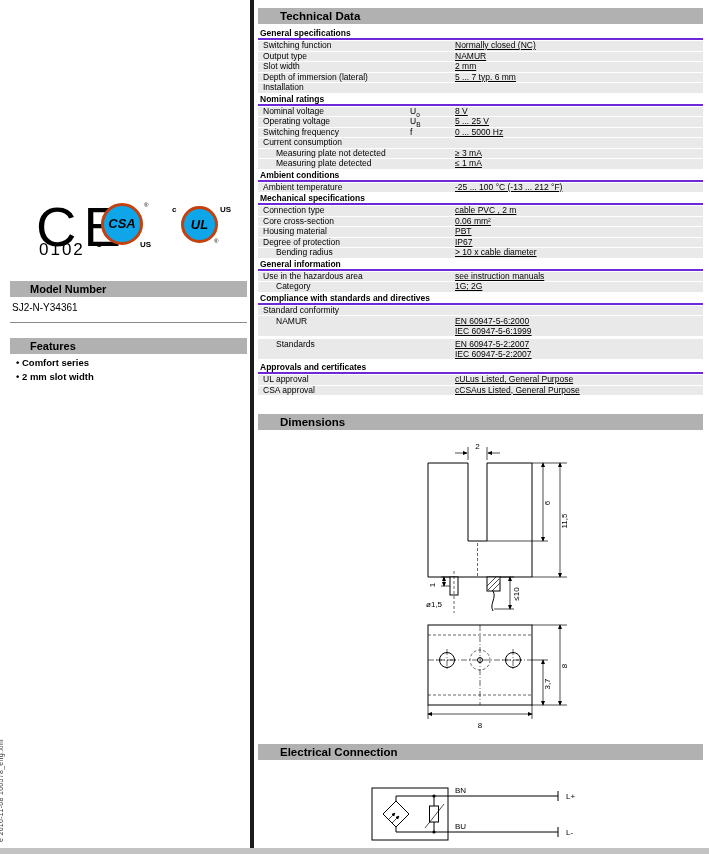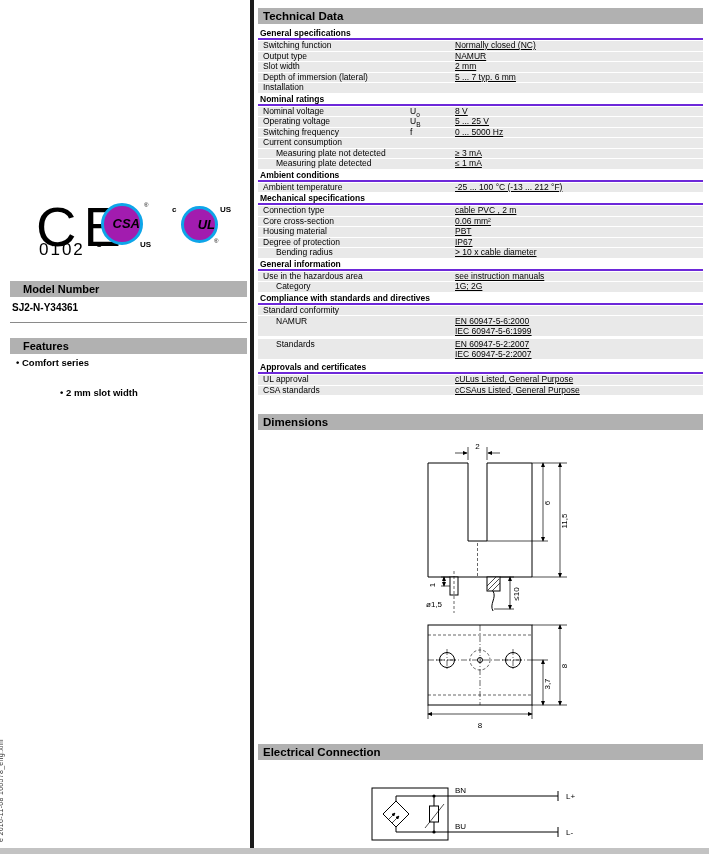--- a/index.html
+++ b/index.html
@@ -9,41 +9,41 @@
 
   
   .vbar { position:absolute; left:250px; top:0; width:4px; height:848px; background:#1b1b1b; }
   .footer-strip { position:absolute; left:0; bottom:0; width:709px; height:6px; background:#c3c3c3; }
   .vtext { position:absolute; left:4px; bottom:12px; transform-origin:0 100%; transform:rotate(-90deg);
            font-size:7px; color:#333; white-space:nowrap; letter-spacing:0.3px; }
 
   
   .ce { position:absolute; left:36px; top:194px; font-size:56px; letter-spacing:7px; font-weight:400; }
   .ce-num { position:absolute; left:39px; top:240px; font-size:17px; letter-spacing:2px; }
-  .logo-circle { position:absolute; border:3px solid #0ea5e9; border-radius:50%; text-align:right; background:#a21caf; }
+  .logo-circle { position:absolute; border:3px solid #c2410c; border-radius:50%; text-align:center; background:#0ea5e9; }
   .csa { left:101px; top:203px; width:42px; height:42px; }
   .csa .mono { font-size:13px; font-weight:bold; font-style:italic; line-height:36px; }
   .ul { left:181px; top:206px; width:37px; height:37px; }
   .ul .mono { font-size:13px; font-weight:bold; font-style:italic; line-height:31px; }
   .tiny { position:absolute; font-size:8px; font-weight:bold; }
   .reg { position:absolute; font-size:6px; }
 
   .h-bar { position:absolute; background:#b1b1b1; font-weight:bold; font-size:11px; line-height:16px;
-           height:16px; padding-left:13px; }
+           height:16px; padding-left:20px; }
   #model-bar { left:10px; top:281px; width:237px; }
-  #model-value { position:absolute; left:12px; top:302px; font-size:10px; font-weight:bold; }
+  #model-value { position:absolute; left:12px; top:302px; font-size:10px; font-weight:normal; }
   #left-divider { position:absolute; left:10px; top:322px; width:237px; height:1px; background:#8a8a8a; }
   #features-bar { left:10px; top:338px; width:237px; }
   .feature-item { position:absolute; left:16px; font-size:9.5px; font-weight:bold; }
   .feature-item::before { content:"•  "; }
 
   
   .right { position:absolute; left:258px; top:0; width:445px; height:854px; }
   .sec-bar { position:absolute; left:0; width:445px; height:16px; background:#b1b1b1;
-             font-weight:bold; font-size:11.5px; line-height:16px; padding-left:5px; }
+             font-weight:bold; font-size:11.5px; line-height:16px; padding-left:22px; }
   #tech-bar { top:8px; } #dim-bar { top:414px; } #elec-bar { top:744px; }
 
   .spec-table { position:absolute; left:0; top:27px; width:445px; font-size:8.5px; }
   .trow-header { font-weight:bold; line-height:10px; border-bottom:2px solid #6d28d9;
                  margin:1px 0 1px 0; padding-left:2px; }
   .trow { position:relative; height:9.5px; line-height:9.5px; background:#e9e9e9; margin-bottom:1px; }
   .trow.tall { height:20px; line-height:10px; margin-bottom:3px; }
   .tlabel { position:absolute; left:5px; top:0; white-space:nowrap; }
   .indent-2 .tlabel { left:18px;text-align:right; }
   .tsym { position:absolute; left:152px; top:0; }
@@ -84,21 +84,21 @@
   </div>
   <span class="tiny" style="left:172px; top:205px;">c</span>
   <span class="tiny" style="left:220px; top:205px;">US</span>
   <span class="reg" style="left:214px; top:238px;">®</span>
 
   <div class="h-bar" id="model-bar">Model Number</div>
   <div id="model-value">SJ2-N-Y34361</div>
   <div id="left-divider"></div>
   <div class="h-bar" id="features-bar">Features</div>
   <div class="feature-item" style="top:357px;">Comfort series</div>
-  <div class="feature-item" style="top:387px;margin-left:44px;">2 mm slot width</div>
+  <div class="feature-item" style="top:371px;">2 mm slot width</div>
 
   <div class="right">
     <div class="sec-bar" id="tech-bar">Technical Data</div>
 
     <div class="spec-table">
         <div class="trow-header">General specifications</div>
         <div class="trow indent-1">
           <span class="tlabel">Switching function</span>
           <span class="tsym"></span>
           <span class="tval">Normally closed (NC)</span>
@@ -213,21 +213,21 @@
           <span class="tsym"></span>
           <span class="tval">EN 60947-5-2:2007<div>IEC 60947-5-2:2007</div></span>
         </div>
         <div class="trow-header">Approvals and certificates</div>
         <div class="trow indent-1">
           <span class="tlabel">UL approval</span>
           <span class="tsym"></span>
           <span class="tval">cULus Listed, General Purpose</span>
         </div>
         <div class="trow indent-1">
-          <span class="tlabel">CSA standards</span>
+          <span class="tlabel">CSA approval</span>
           <span class="tsym"></span>
           <span class="tval">cCSAus Listed, General Purpose</span>
         </div>
       </div>
 
     <div class="sec-bar" id="dim-bar">Dimensions</div>
 
     <svg id="dim-svg" class="drawing" width="445" height="300" viewBox="0 0 445 300">
       <defs>
         <marker id="ae" markerWidth="7" markerHeight="6" refX="6" refY="3" orient="auto">

